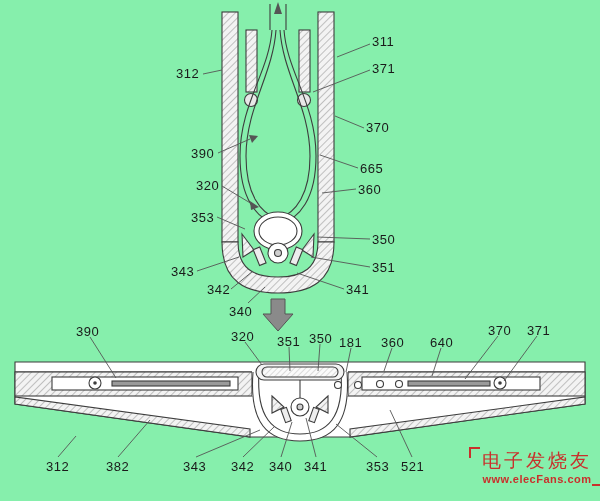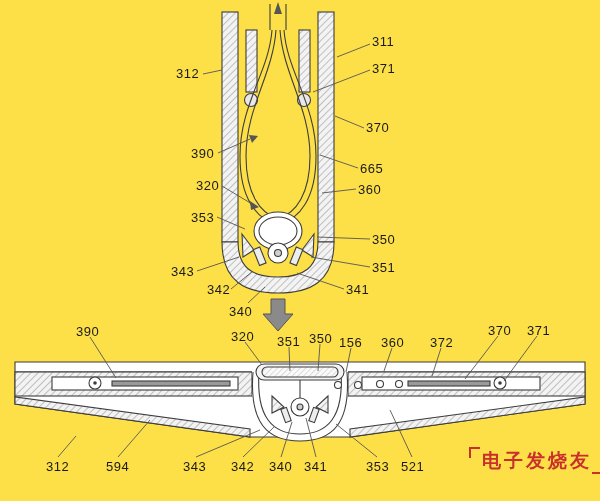--- a/index.html
+++ b/index.html
@@ -1,21 +1,21 @@
 <!DOCTYPE html>
 <html><head>
 <meta charset="utf-8">
 <style>
   html,body{margin:0;padding:0;background:#fff;}
   body{font-family:"Liberation Sans", sans-serif;}
-  #page{position:relative;width:600px;height:501px;background:#fde047;overflow:hidden;}
+  #page{position:relative;width:600px;height:501px;background:#86efac;overflow:hidden;}
   #art{position:absolute;left:0;top:0;display:block;}
   .ref{position:absolute;font-size:13px;color:#1a1a1a;letter-spacing:.5px;white-space:nowrap;}
   .wm{position:absolute;left:476px;top:450px;width:122px;color:#c9302c;text-align:center;}
-  .wm .brand{font-size:19px;font-weight:bold;letter-spacing:3px;line-height:1.2;}
+  .wm .brand{font-size:19px;font-weight:normal;letter-spacing:3px;line-height:1.2;}
   .wm .url{font-size:11px;font-weight:bold;letter-spacing:.5px;}
   .corner{position:absolute;width:9px;height:9px;}
   .corner.tl{left:-7px;top:-3px;border-left:2px solid #c9302c;border-top:2px solid #c9302c;}
   .corner.br{right:-5px;bottom:-1px;border-right:2px solid #c9302c;border-bottom:2px solid #c9302c;}
 </style>
 </head>
 <body>
 
 <div id="page">
 
@@ -145,34 +145,35 @@
   <span class="ref" style="left:171px;top:264px">343</span>
   <span class="ref" style="left:372px;top:260px">351</span>
   <span class="ref" style="left:207px;top:282px">342</span>
   <span class="ref" style="left:229px;top:304px">340</span>
   <span class="ref" style="left:346px;top:282px">341</span>
 
   <span class="ref" style="left:76px;top:324px">390</span>
   <span class="ref" style="left:231px;top:329px">320</span>
   <span class="ref" style="left:277px;top:334px">351</span>
   <span class="ref" style="left:309px;top:331px">350</span>
-  <span class="ref" style="left:339px;top:335px">156</span>
+  <span class="ref" style="left:339px;top:335px">181</span>
   <span class="ref" style="left:381px;top:335px">360</span>
-  <span class="ref" style="left:430px;top:335px">372</span>
+  <span class="ref" style="left:430px;top:335px">640</span>
   <span class="ref" style="left:488px;top:323px">370</span>
   <span class="ref" style="left:527px;top:323px">371</span>
 
   <span class="ref" style="left:46px;top:459px">312</span>
-  <span class="ref" style="left:106px;top:459px">594</span>
+  <span class="ref" style="left:106px;top:459px">382</span>
   <span class="ref" style="left:183px;top:459px">343</span>
   <span class="ref" style="left:231px;top:459px">342</span>
   <span class="ref" style="left:269px;top:459px">340</span>
   <span class="ref" style="left:304px;top:459px">341</span>
   <span class="ref" style="left:366px;top:459px">353</span>
   <span class="ref" style="left:401px;top:459px">521</span>
 
   <div class="wm">
     <div class="corner tl"></div>
     <div class="brand">电子发烧友</div>
+    <div class="url">www.elecFans.com</div>
     <div class="corner br"></div>
   </div>
 
 </div>
 
 </body></html>

